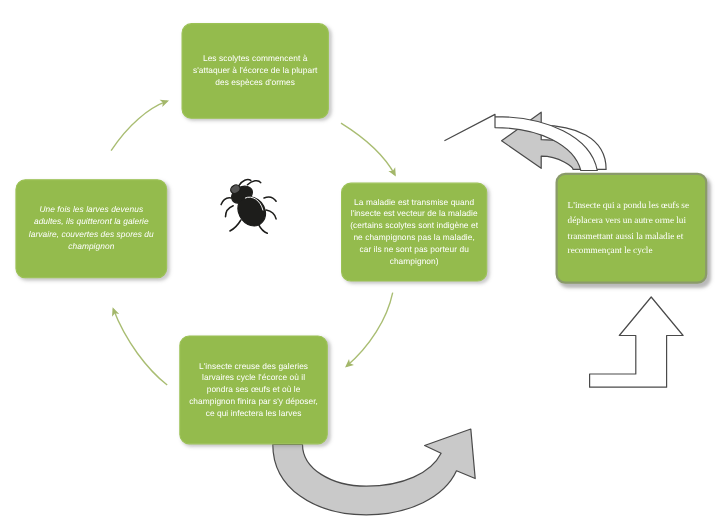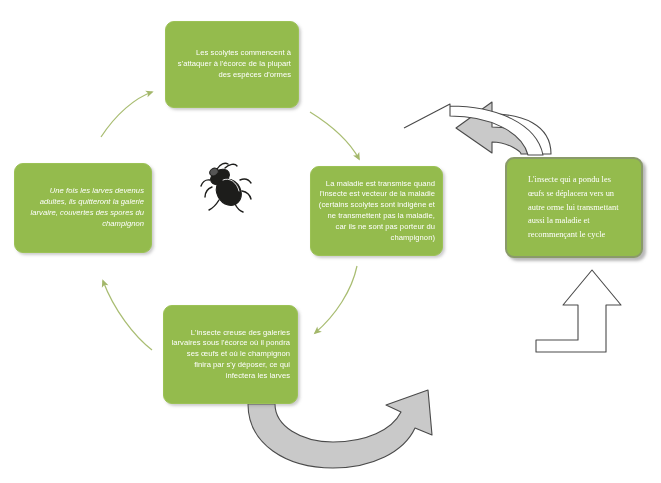--- a/index.html
+++ b/index.html
@@ -25,42 +25,42 @@
     height: 483px;
   }
   .node {
     position: absolute;
     background: #94bb4d;
     border-radius: 9px;
     box-sizing: border-box;
     display: flex;
     align-items: center;
     justify-content: center;
-    text-align: right;
+    text-align: center;
     color: #ffffff;
     padding: 5px 7px;
     z-index: 5;
   }
   .node.sans {
     font-family: "Liberation Sans", sans-serif;
     font-size: 7.6px;
     line-height: 1.42;
     letter-spacing: 0.05px;
     box-shadow: 2px 2px 3px rgba(120,120,120,0.38);
     border: 1px solid #9cc256;
   }
   .node.serif {
     font-family: "Liberation Serif", serif;
     font-size: 8.4px;
     line-height: 1.62;
     text-align: left;
     justify-content: flex-start;
     border: 2px solid #8a9a6a;
     box-shadow: 3px 3px 3px rgba(115,115,115,0.5);
-    padding: 7px 21px;
+    padding: 7px 9px;
   }
   .node .txt {
     display: block;
     width: 100%;
   }
 
   #node-top      { left: 165px; top: 21px;  width: 134px; height: 87px; }
   #node-center   { left: 310px; top: 166px; width: 133px; height: 90px; }
   #node-left     { left: 14px;  top: 163px; width: 138px; height: 90px; font-style: italic; }
   #node-bottomleft { left: 163px; top: 305px; width: 135px; height: 99px; }
@@ -142,29 +142,29 @@
       <path d="M39,46 C41,50 44,53 47,54" fill="none" stroke-width="1.4"></path>
       <ellipse cx="18" cy="14" rx="4.5" ry="3.6" transform="rotate(-30 18 14)" fill="#555"></ellipse>
     </g>
   </svg>
 
   <div class="node sans" id="node-top">
     <span class="txt">Les scolytes commencent à s'attaquer à l'écorce  de la plupart des espèces d'ormes</span>
   </div>
 
   <div class="node sans" id="node-center">
-    <span class="txt">La maladie est transmise quand l'insecte est vecteur de  la maladie (certains scolytes sont indigène et ne transmettent pas la maladie, car ils ne sont pas porteur du champignon)</span>
+    <span class="txt">La maladie est transmise quand l'insecte est vecteur de  la maladie (certains scolytes sont indigène et ne champignons pas la maladie, car ils ne sont pas porteur du champignon)</span>
   </div>
 
   <div class="node serif" id="node-right">
     <span class="txt">L'insecte qui a pondu les œufs se déplacera vers un autre orme lui transmettant aussi la maladie et recommençant le cycle</span>
   </div>
 
 
   <div class="node sans" id="node-bottomleft">
-    <span class="txt">L'insecte creuse des galeries larvaires sous l'écorce où il pondra ses œufs  et où le champignon finira par s'y déposer, ce qui infectera les larves</span>
+    <span class="txt">L'insecte creuse des galeries larvaires cycle l'écorce où il pondra ses œufs  et où le champignon finira par s'y déposer, ce qui infectera les larves</span>
   </div>
 
   <div class="node sans" id="node-left">
     <span class="txt">Une fois les larves devenus adultes, ils quitteront la galerie larvaire, couvertes des spores du champignon</span>
   </div>
 
 </div>
 
 </body></html>

